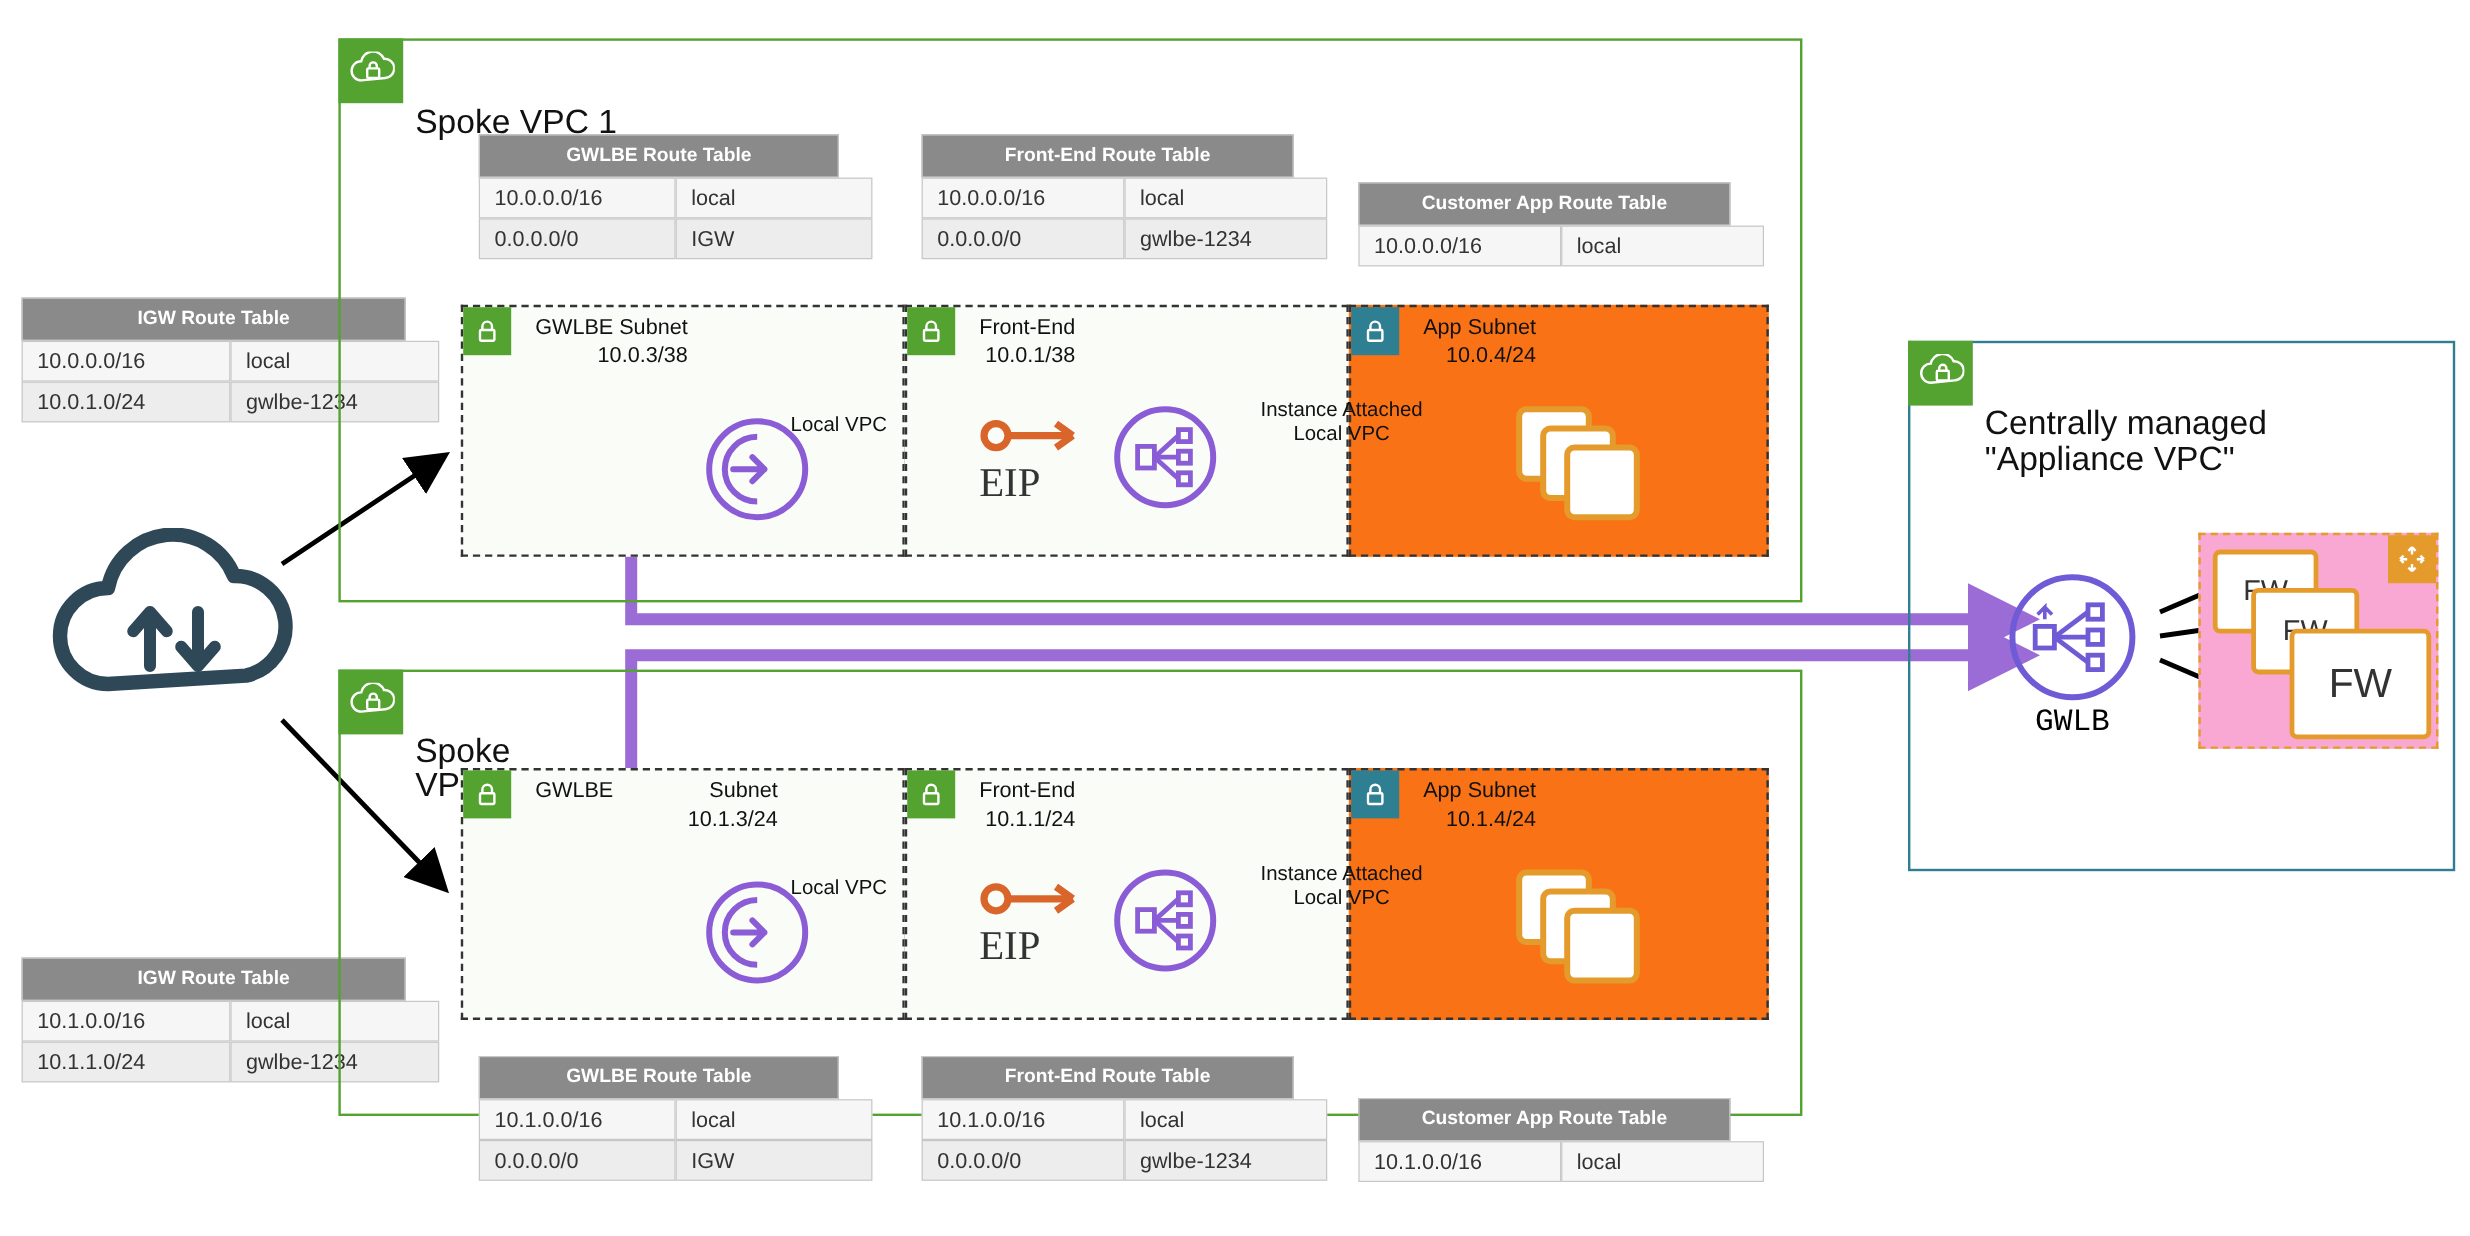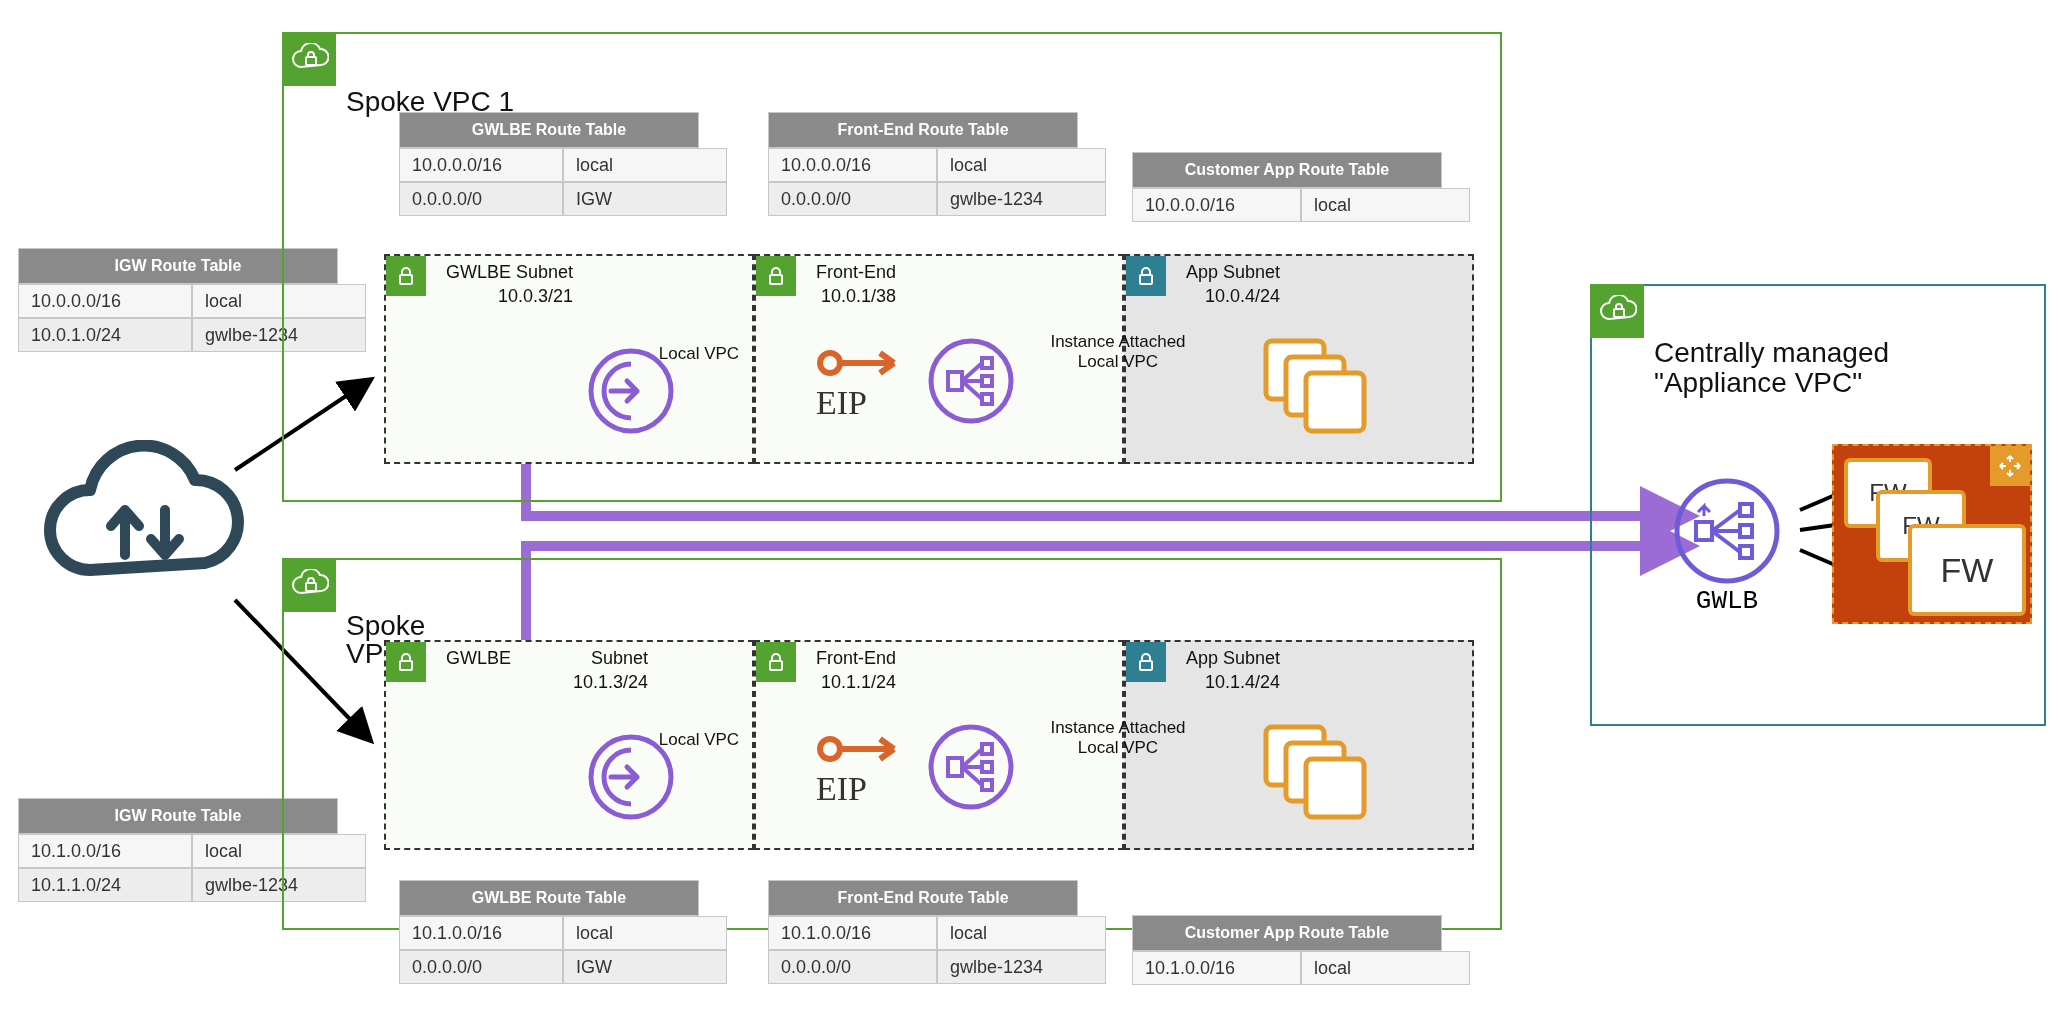--- a/index.html
+++ b/index.html
@@ -7,22 +7,22 @@
   .abs{position:absolute;box-sizing:border-box;}
   
   .vpc{border:2px solid #54a330;}
   .vpc-badge{position:absolute;left:-2px;top:-2px;width:54px;height:54px;background:#54a330;display:flex;align-items:center;justify-content:center;color:#fff;}
   .vpc-title{position:absolute;left:62px;top:4px;font-size:28px;color:#111;margin-top:48px;}
   
   .avpc{border:2px solid #2e7f91;}
   .avpc .vpc-badge{background:#2e7f91;}
   
   .subnet{border:2px dashed #333;background:#fafdf7;}
-  .subnet.blue{background:#e5e5e5;}
-  .subnet.orange{background:#c2410c;border:2px dashed #e59b2c;}
+  .subnet.blue{background:#f97316;}
+  .subnet.orange{background:#f9a8d4;border:2px dashed #e59b2c;}
   .sn-badge{position:absolute;left:0;top:0;width:40px;height:40px;display:flex;align-items:center;justify-content:center;color:#fff;}
   .sn-badge.green{background:#54a330;}
   .sn-badge.teal{background:#2e7f91;}
   .sn-badge.orange{background:#e59b2c;right:0;left:auto;}
   .sn-name{position:absolute;left:60px;top:4px;font-size:18px;color:#111;line-height:24px;text-align:right;}
   
   .rt-title{height:34px;background:#8a8a8a;color:#fff;font-size:16px;font-weight:bold;display:flex;align-items:center;justify-content:center;border:1px solid #c7c7c7;}
   .rt-row{display:flex;height:34px;}
   .rt-cell{flex:0 0 50%;border:1px solid #c7c7c7;background:#ededed;font-size:18px;display:flex;align-items:center;padding-left:12px;color:#333;}
   .rt-row.alt .rt-cell{background:#f6f6f6;}
@@ -143,21 +143,21 @@
         </div>
   </div>
 
   <div class="abs subnet" style="left:100px;top:220px;width:370px;height:210px">
     <div class="sn-badge green">
           <svg width="22" height="22" viewBox="0 0 22 22">
             <rect x="5" y="10" width="12" height="9" rx="1" fill="none" stroke="#fff" stroke-width="2"></rect>
             <path d="M7 10V7a4 4 0 0 1 8 0v3" fill="none" stroke="#fff" stroke-width="2"></path>
           </svg>
         </div>
-    <div class="sn-name"><span>GWLBE Subnet</span><br><span>10.0.3/21</span></div>
+    <div class="sn-name"><span>GWLBE Subnet</span><br><span>10.0.3/38</span></div>
 
     <div class="abs" style="left:200px;top:90px">
       <svg width="90" height="90" viewBox="0 0 90 90">
             <circle cx="45" cy="45" r="40" fill="none" stroke="#8a5cd6" stroke-width="5"></circle>
             <path d="M45 18a27 27 0 1 0 0 54" fill="none" stroke="#8a5cd6" stroke-width="5"></path>
             <path d="M25 45h26m0 0-10-10m10 10-10 10" fill="none" stroke="#8a5cd6" stroke-width="5" stroke-linecap="round"></path>
           </svg>
     </div>
   </div>
 

